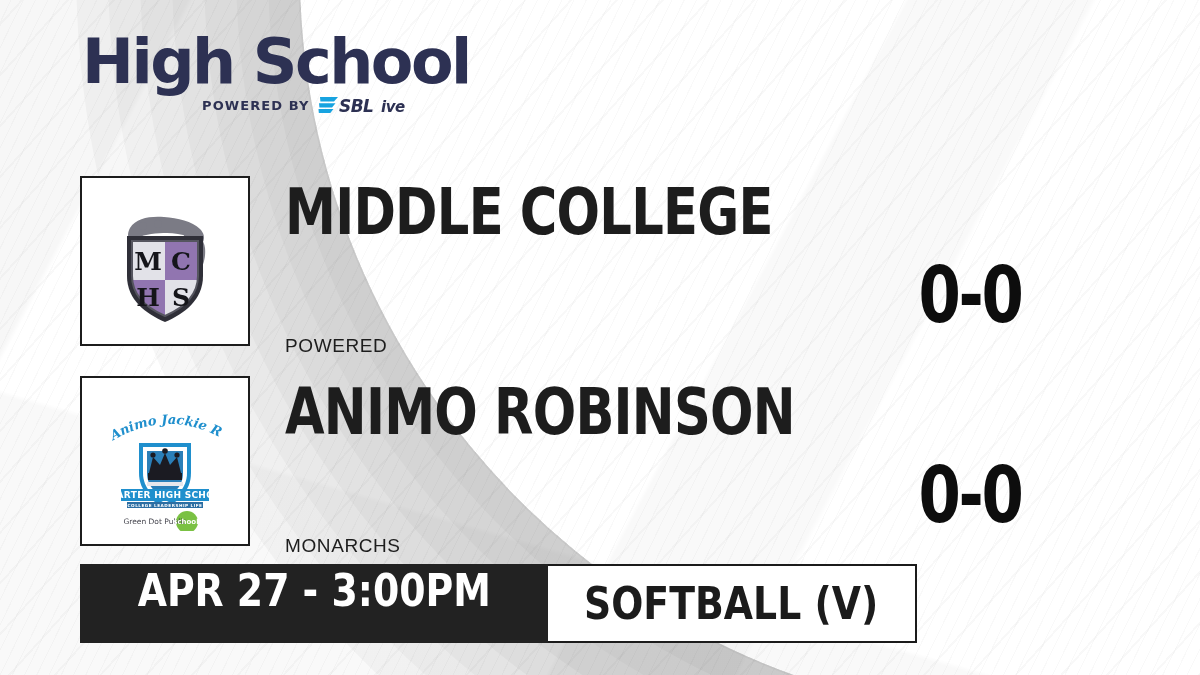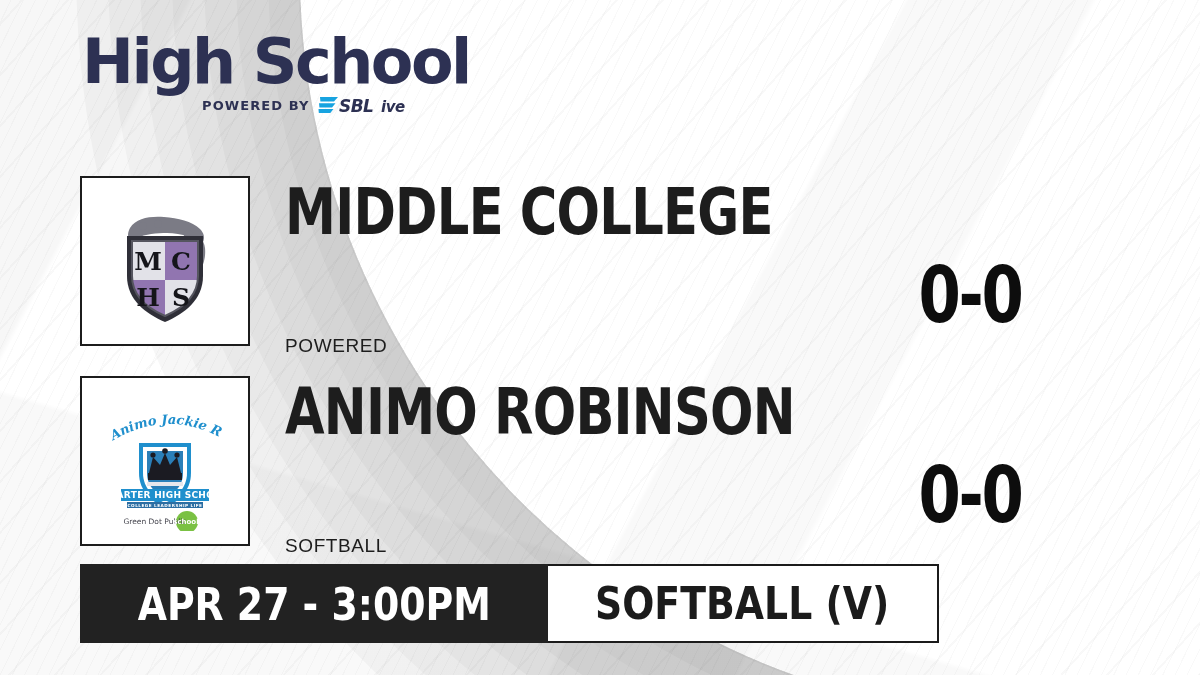--- a/index.html
+++ b/index.html
@@ -186,34 +186,34 @@
     left: 80px;
     top: 564px;
     height: 79px;
     display: flex;
     align-items: stretch;
   }
   .footer-date {
     background: #222222;
     color: #ffffff;
     display: flex;
-    align-items: flex-end;
+    align-items: flex-start;
     justify-content: center;
-    padding: 16px 24px;
+    padding: 4px 24px;
     min-width: 357px;
   }
   .footer-sport {
     background: #ffffff;
     color: #1b1b1b;
     border: 2px solid #1b1b1b;
     border-left: none;
     display: flex;
     align-items: center;
     justify-content: center;
-    padding: 0 19px;
+    padding: 0 8px;
     min-width: 318px;
   }
   .footer-text {
     font-family: "DejaVu Sans", sans-serif;
     font-weight: 700;
     font-size: 45px;
     line-height: 45px;
     letter-spacing: 0px;
     white-space: nowrap;
     transform: scaleX(0.84);
@@ -310,21 +310,21 @@
         <text x="70" y="107" font-family="DejaVu Sans, sans-serif" font-size="9" font-weight="700" fill="#ffffff" text-anchor="middle" letter-spacing="0.3">CHARTER HIGH SCHOOL</text>
         <rect x="32" y="111" width="76" height="6" fill="#2b6ea3"></rect>
         <text x="70" y="116" font-family="DejaVu Sans, sans-serif" font-size="4.2" font-weight="700" fill="#ffffff" text-anchor="middle" letter-spacing="0.5">COLLEGE  LEADERSHIP  LIFE</text>
 
         <circle cx="92" cy="131" r="11" fill="#7ac143"></circle>
         <text x="60" y="133" font-family="DejaVu Sans, sans-serif" font-size="7.5" fill="#43434c" text-anchor="middle">Green Dot Public</text>
         <text x="93" y="133" font-family="DejaVu Sans, sans-serif" font-size="7" font-weight="700" fill="#ffffff" text-anchor="middle">schools</text>
       </svg>
     </div>
     <div class="team-name">ANIMO ROBINSON</div>
-    <div class="team-mascot">SOFTBALL</div>
+    <div class="team-mascot">MONARCHS</div>
   </div>
 
   <div class="record record-a">0-0</div>
   <div class="record record-b">0-0</div>
 
   <div class="footer-bar">
     <div class="footer-date">
       <span class="footer-text">APR 27 - 3:00PM</span>
     </div>
     <div class="footer-sport">

